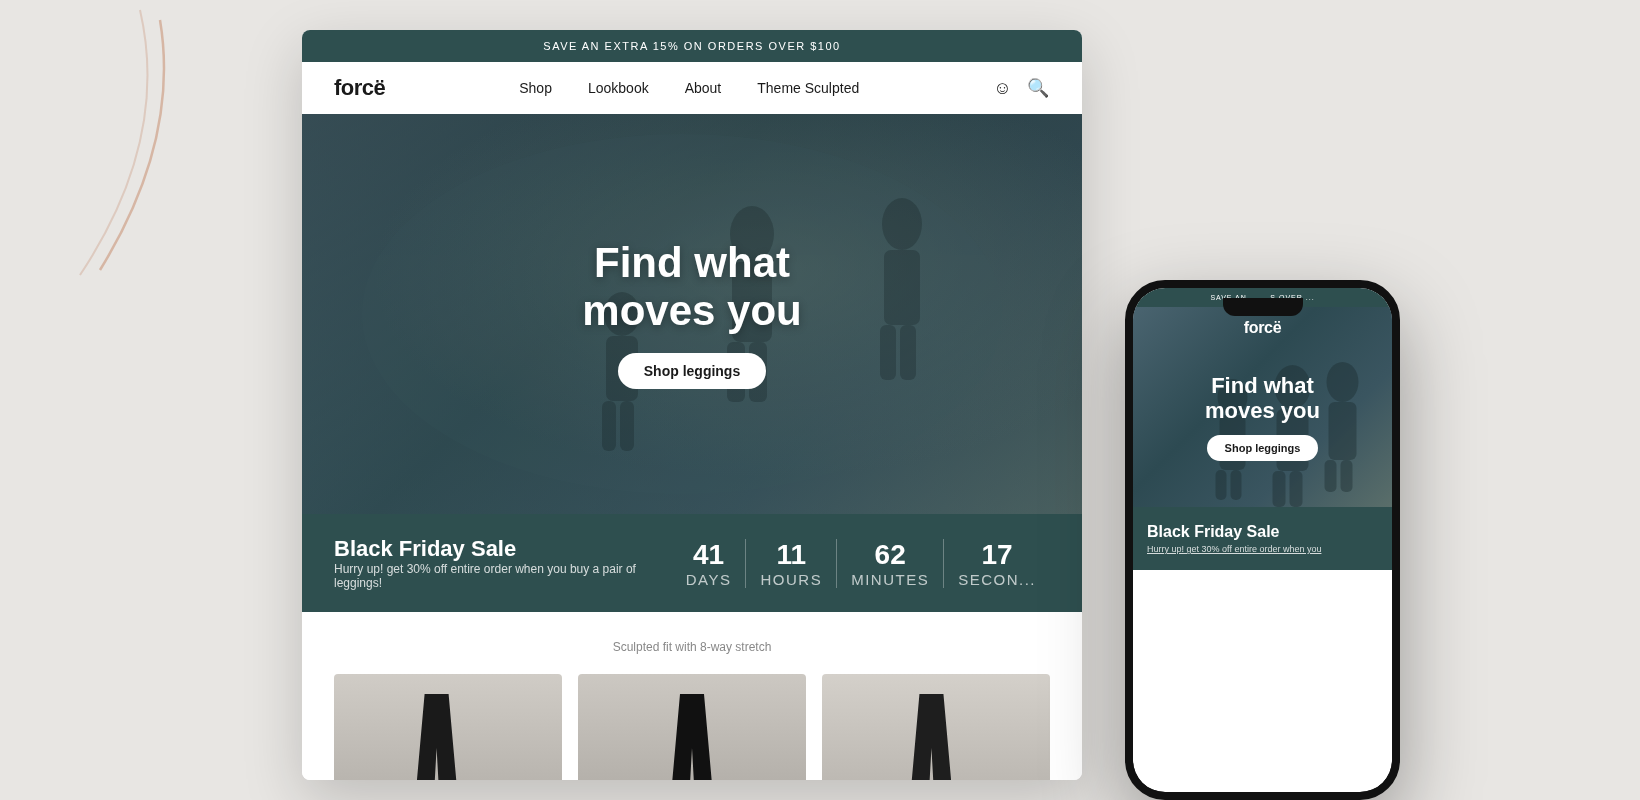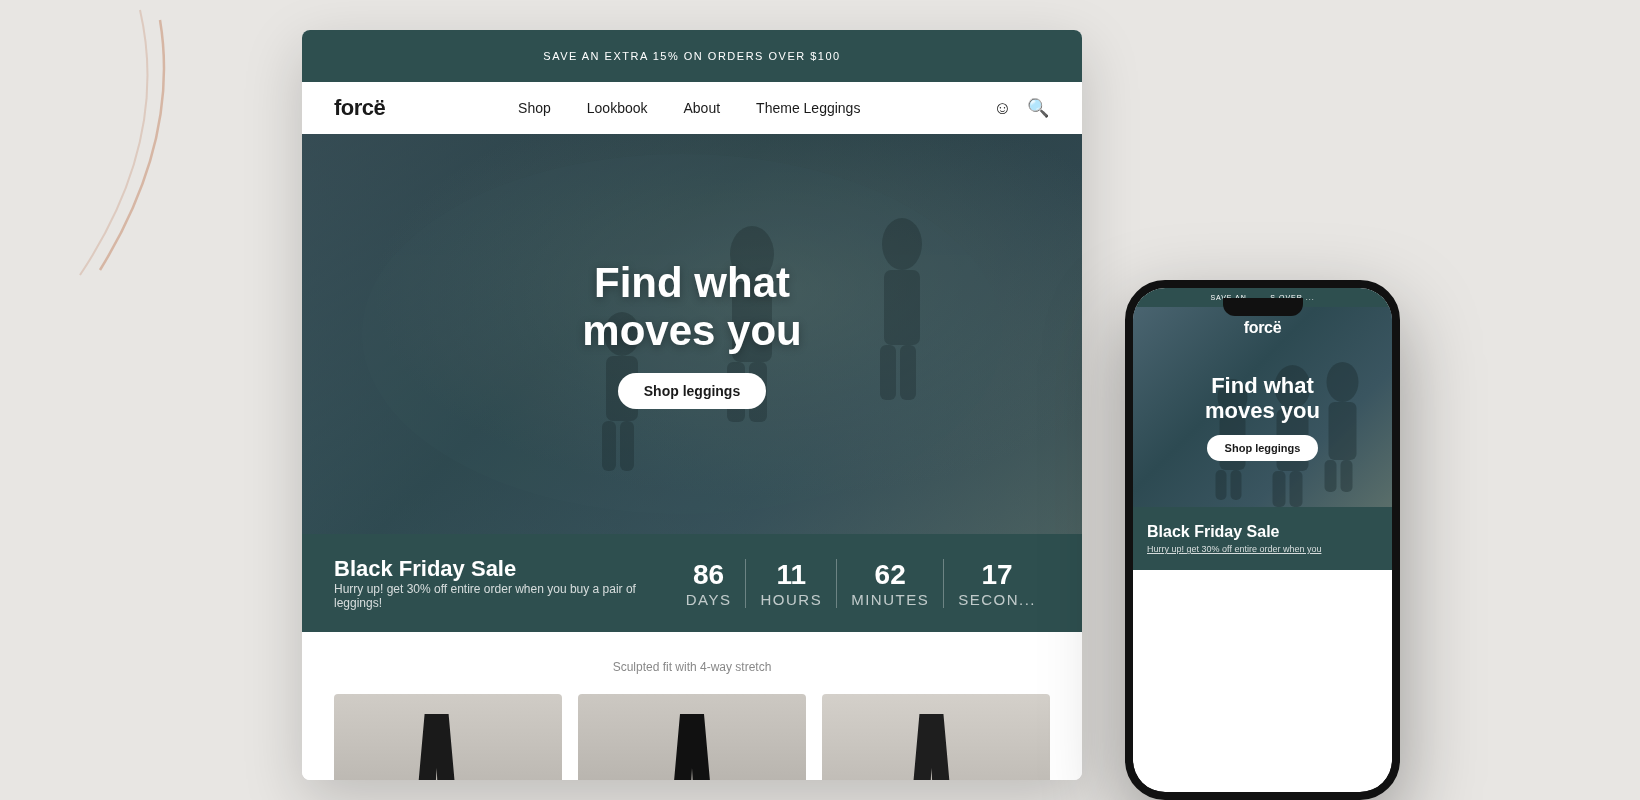--- a/index.html
+++ b/index.html
@@ -37,21 +37,21 @@
       z-index: 2;
     }
 
     
     .announcement-bar {
       background: #2e4f4f;
       color: #fff;
       text-align: center;
       font-size: 11px;
       letter-spacing: 1.5px;
-      padding: 20px 0;
+      padding: 10px 0;
       text-transform: uppercase;
     }
 
     
     .nav {
       background: rgba(255,255,255,0.92);
       display: flex;
       align-items: center;
       justify-content: space-between;
       padding: 0 32px;
@@ -337,21 +337,21 @@
   <div class="announcement-bar">
     <span>SAVE AN EXTRA 15% ON ORDERS OVER $100</span>
   </div>
 
   <nav class="nav">
     <div class="nav-logo">forcë</div>
     <div class="nav-links">
       <a class="nav-link">Shop</a>
       <a class="nav-link">Lookbook</a>
       <a class="nav-link">About</a>
-      <a class="nav-link">Theme Leggings</a>
+      <a class="nav-link">Theme Sculpted</a>
     </div>
     <div class="nav-icons">
       <span class="nav-icon">☺</span>
       <span class="nav-icon">🔍</span>
     </div>
   </nav>
 
   <div class="hero">
     <div class="hero-bg"></div>
 
@@ -383,40 +383,40 @@
     </div>
   </div>
 
   <div class="countdown-section">
     <div class="countdown-left">
       <h2>Black Friday Sale</h2>
       <p>Hurry up! get 30% off entire order when you buy a pair of leggings!</p>
     </div>
     <div class="countdown-numbers">
       <div class="countdown-unit">
-        <div class="countdown-num">86</div>
+        <div class="countdown-num">41</div>
         <div class="countdown-label">DAYS</div>
       </div>
       <div class="countdown-unit">
         <div class="countdown-num">11</div>
         <div class="countdown-label">HOURS</div>
       </div>
       <div class="countdown-unit">
         <div class="countdown-num">62</div>
         <div class="countdown-label">MINUTES</div>
       </div>
       <div class="countdown-unit">
         <div class="countdown-num">17</div>
         <div class="countdown-label">SECON...</div>
       </div>
     </div>
   </div>
 
   <div class="products-section">
-    <p class="products-subtitle">Sculpted fit with 4-way stretch</p>
+    <p class="products-subtitle">Sculpted fit with 8-way stretch</p>
     <div class="products-grid">
       <div class="product-card">
         <div class="product-card-inner" style="background:linear-gradient(180deg,#d0ccc6 0%,#b8b4ae 100%)"></div>
         <div class="legging-shape" style="background:#1a1a1a; left:45%"></div>
       </div>
       <div class="product-card">
         <div class="product-card-inner" style="background:linear-gradient(180deg,#ccc8c2 0%,#b4b0aa 100%)"></div>
         <div class="legging-shape" style="background:#111; left:50%"></div>
       </div>
       <div class="product-card">

